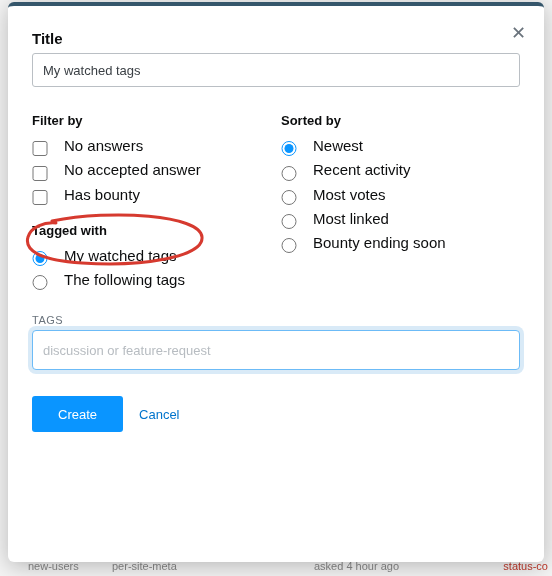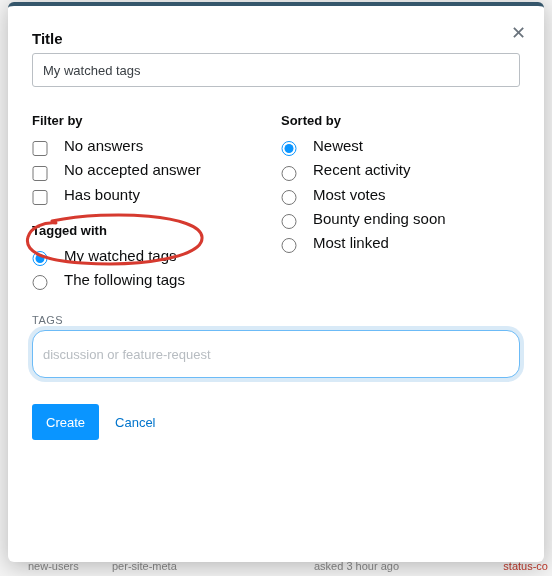--- a/index.html
+++ b/index.html
@@ -45,40 +45,40 @@
   .opt-row label { cursor:pointer; }
   input[type=radio], input[type=checkbox]{ width:15px; height:15px; accent-color:#0a95ff; margin:0;}
   .tagged-block { margin-top:18px; position:relative; }
   .circle-annot {
     position:absolute; left:-10px; top:-10px; width:190px; height:56px;
     pointer-events:none;
   }
   .circle-annot svg { width:100%; height:100%; }
   .tags-label { font-size:11px; letter-spacing:.5px; color:#6a737c; margin-top:20px; font-weight:400; }
   .tags-input {
-    width:100%; height:48px; margin-top:4px;
-    border:1px solid #6cbbf7; border-radius:13px;
+    width:100%; height:40px; margin-top:4px;
+    border:1px solid #6cbbf7; border-radius:4px;
     box-shadow:0 0 0 4px rgba(0,116,204,.15);
     padding:0 10px; font-size:13px; color:#3b4045;
   }
   .tags-input::placeholder{ color:#b7bcc1; }
   .actions { margin-top:26px; display:flex; align-items:center; gap:14px; }
   .btn-primary {
     background:#0a95ff; color:#fff; border:none; border-radius:3px;
-    height:36px; padding:0 14px; font-size:13px; cursor:pointer;
+    height:36px; padding:0 26px; font-size:13px; cursor:pointer;
   }
   .btn-link { color:#0074cc; font-size:13px; background:none;border:none;cursor:pointer;padding:4px 2px;}
 </style>
 </head>
 <body>
 
 <div class="bg-noise">
   <span style="left:28px; bottom:4px;">new-users</span>
   <span style="left:104px; bottom:4px;padding-left:8px;">per-site-meta</span>
-  <span style="left:314px; bottom:4px;">asked 3 hour ago</span>
+  <span style="left:314px; bottom:4px;">asked 4 hour ago</span>
   <span class="red" style="right:4px; bottom:4px;">status-co</span>
 </div>
 
 <div class="modal">
 
   <button class="close">
     <span>✕</span>
   </button>
 
 
@@ -129,25 +129,25 @@
       <div class="opt-row">
         <input type="radio" name="sort" class="ctrl" style="">
         <label>Recent activity</label>
       </div>
       <div class="opt-row">
         <input type="radio" name="sort" class="ctrl" style="">
         <label>Most votes</label>
       </div>
       <div class="opt-row">
         <input type="radio" name="sort" class="ctrl" style="">
-        <label>Bounty ending soon</label>
+        <label>Most linked</label>
       </div>
       <div class="opt-row">
         <input type="radio" name="sort" class="ctrl" style="">
-        <label>Most linked</label>
+        <label>Bounty ending soon</label>
       </div>
     </div>
   </div>
 
   <div class="tags-label">TAGS</div>
   <input class="tags-input" type="text" placeholder="discussion or feature-request" style="">
 
   <div class="actions">
     <button class="btn-primary">Create</button>
     <button class="btn-link">Cancel</button>

